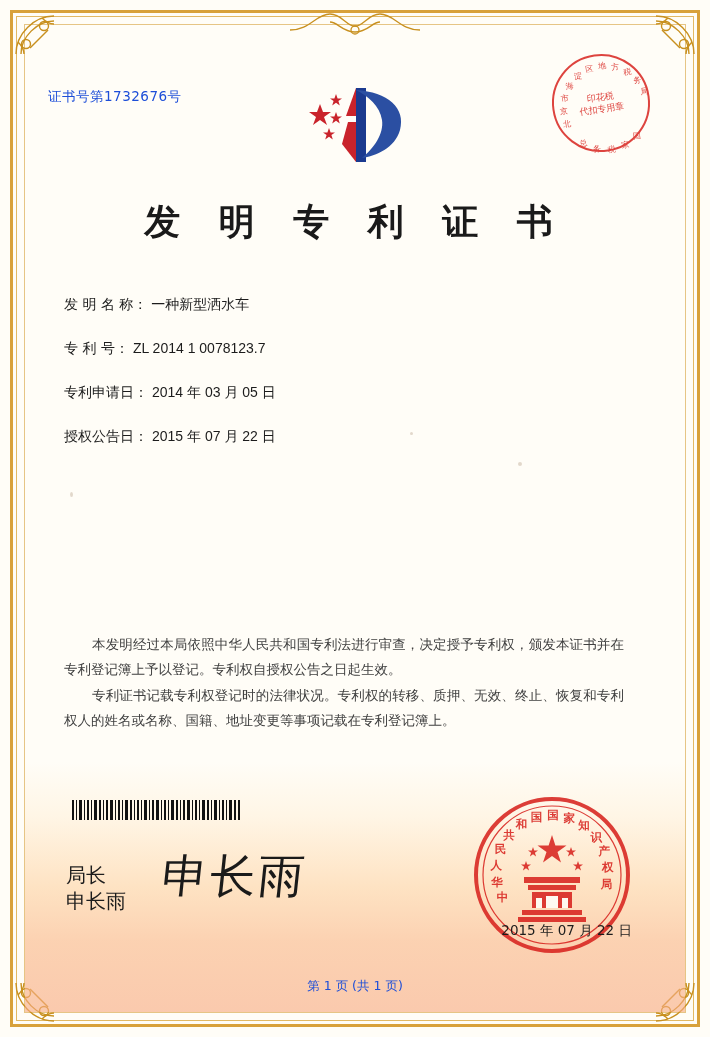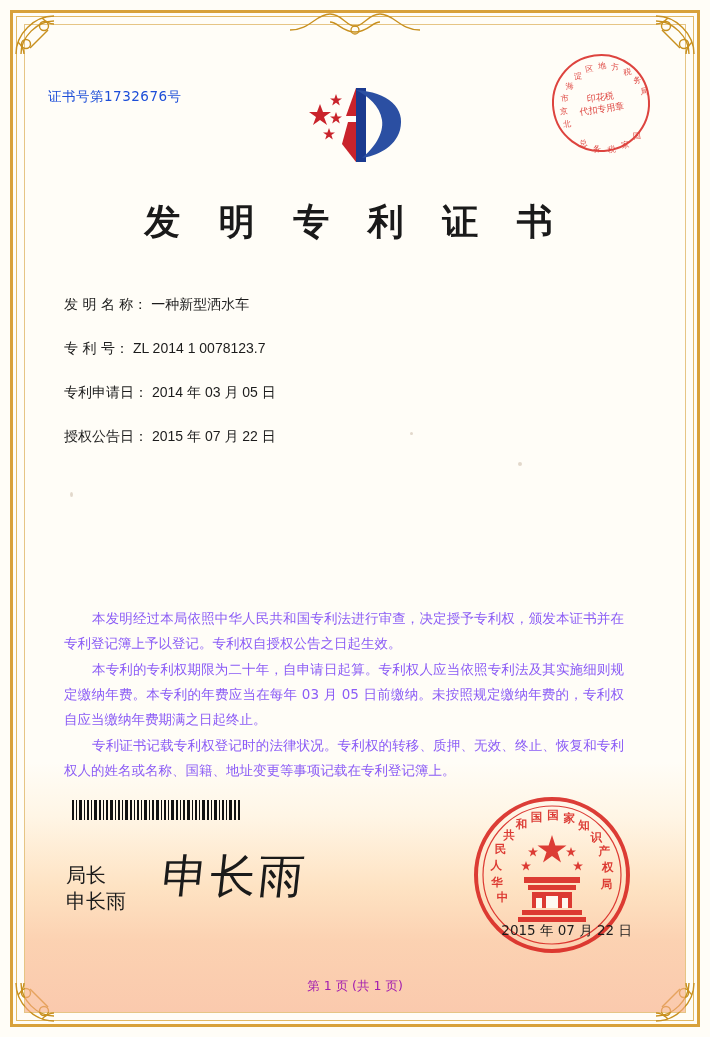--- a/index.html
+++ b/index.html
@@ -175,25 +175,25 @@
   }
   .field-value {
     margin-left: 4px;
     font-family: Liberation Sans, sans-serif;
   }
 
   
   .body-text {
     position: absolute;
     left: 64px;
-    top: 606px;
+    top: 632px;
     width: 560px;
     font-size: 13.5px;
     line-height: 25px;
-    color: #8b5cf6;
+    color: #404040;
     text-align: justify;
     font-family: "DejaVu Sans", sans-serif;
   }
   .body-text p {
     margin: 0 0 1px 0;
     text-indent: 28px;
   }
 
   
   .barcode {
@@ -245,21 +245,21 @@
     color: #1c1c1c;
     font-family: "DejaVu Sans", sans-serif;
   }
 
   .page-footer {
     position: absolute;
     left: 0; right: 0;
     bottom: 42px;
     text-align: center;
     font-size: 12.5px;
-    color: #a21caf;
+    color: #1d4ed8;
     font-family: "DejaVu Sans", sans-serif;
   }
 
   
   .smudge {
     position: absolute;
     background: #cbb9a8;
     border-radius: 50%;
     opacity: 0.55;
   }
@@ -392,21 +392,20 @@
       <span class="field-value">2014 年 03 月 05 日</span>
     </div>
     <div class="field-row">
       <span class="field-label">授权公告日：</span>
       <span class="field-value">2015 年 07 月 22 日</span>
     </div>
   </div>
 
   <div class="body-text">
     <p>本发明经过本局依照中华人民共和国专利法进行审查，决定授予专利权，颁发本证书并在专利登记簿上予以登记。专利权自授权公告之日起生效。</p>
-    <p>本专利的专利权期限为二十年，自申请日起算。专利权人应当依照专利法及其实施细则规定缴纳年费。本专利的年费应当在每年 03 月 05 日前缴纳。未按照规定缴纳年费的，专利权自应当缴纳年费期满之日起终止。</p>
     <p>专利证书记载专利权登记时的法律状况。专利权的转移、质押、无效、终止、恢复和专利权人的姓名或名称、国籍、地址变更等事项记载在专利登记簿上。</p>
   </div>
 
   <div class="barcode">
     <svg viewBox="0 0 170 20">
       <g fill="#111">
         <rect x="0" y="0" width="2" height="20"></rect>
         <rect x="4" y="0" width="1" height="20"></rect>
         <rect x="7" y="0" width="3" height="20"></rect>
         <rect x="12" y="0" width="1" height="20"></rect>

